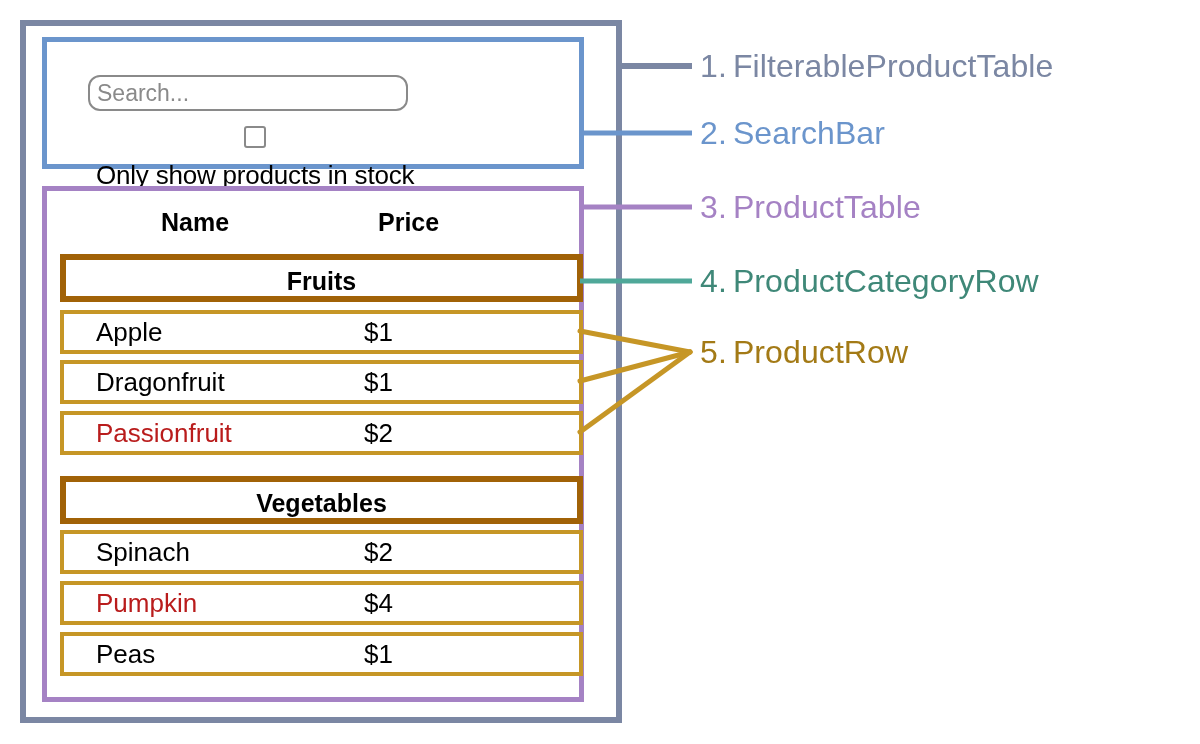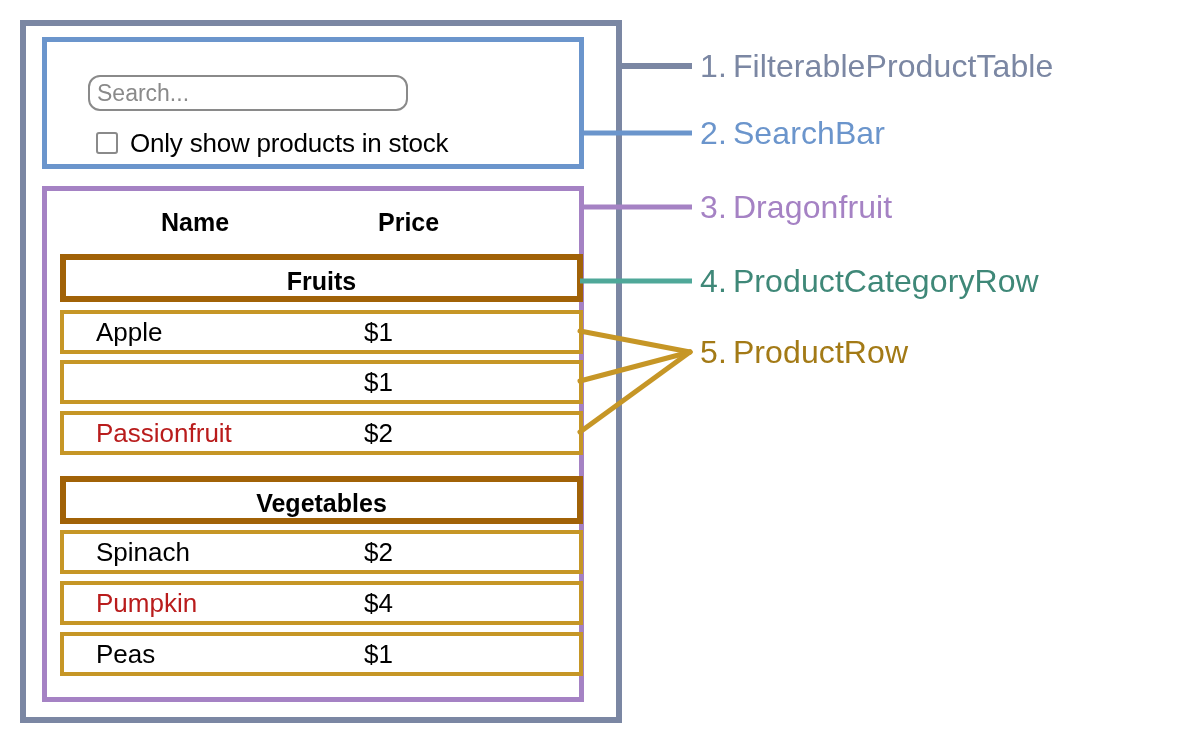--- a/index.html
+++ b/index.html
@@ -61,20 +61,21 @@
   }
   .search-input::placeholder { color: #8a8a8a; opacity: 1; }
 
   .checkbox-row {
     position: absolute;
     left: 96px; top: 126px;
     height: 34px;
     display: flex;
     align-items: center;
     gap: 12px;
+    flex-direction: column;
   }
   .checkbox-box {
     width: 22px; height: 22px;
     box-sizing: border-box;
     border: 2px solid #8a8a8a;
     border-radius: 3px;
     background: #fff;
     flex: 0 0 auto;
   }
   .checkbox-label {
@@ -187,20 +188,21 @@
   <div class="row row-category" style="top:254px;">
     <span class="cat-label">Fruits</span>
   </div>
 
   <div class="row row-product" style="top:310px;">
     <span class="cell-name">Apple</span>
     <span class="cell-price">$1</span>
   </div>
 
   <div class="row row-product" style="top:360px;">
+    <span class="cell-name">Dragonfruit</span>
     <span class="cell-price">$1</span>
   </div>
 
   <div class="row row-product" style="top:411px;">
     <span class="cell-name oos">Passionfruit</span>
     <span class="cell-price">$2</span>
   </div>
 
   <div class="row row-category" style="top:476px;">
     <span class="cat-label">Vegetables</span>
@@ -240,21 +242,21 @@
 
   <div class="legend-item" style="top:48px; color:#7b87a3;">
     <span class="legend-num">1.</span><span>FilterableProductTable</span>
   </div>
 
   <div class="legend-item" style="top:115px; color:#6b95cc;">
     <span class="legend-num">2.</span><span>SearchBar</span>
   </div>
 
   <div class="legend-item" style="top:189px; color:#a582c4;">
-    <span class="legend-num">3.</span><span>Dragonfruit</span>
+    <span class="legend-num">3.</span><span>ProductTable</span>
   </div>
 
   <div class="legend-item" style="top:263px; color:#3f8878;">
     <span class="legend-num">4.</span><span>ProductCategoryRow</span>
   </div>
 
   <div class="legend-item" style="top:334px; color:#a37a16;">
     <span class="legend-num">5.</span><span>ProductRow</span>
   </div>
 

